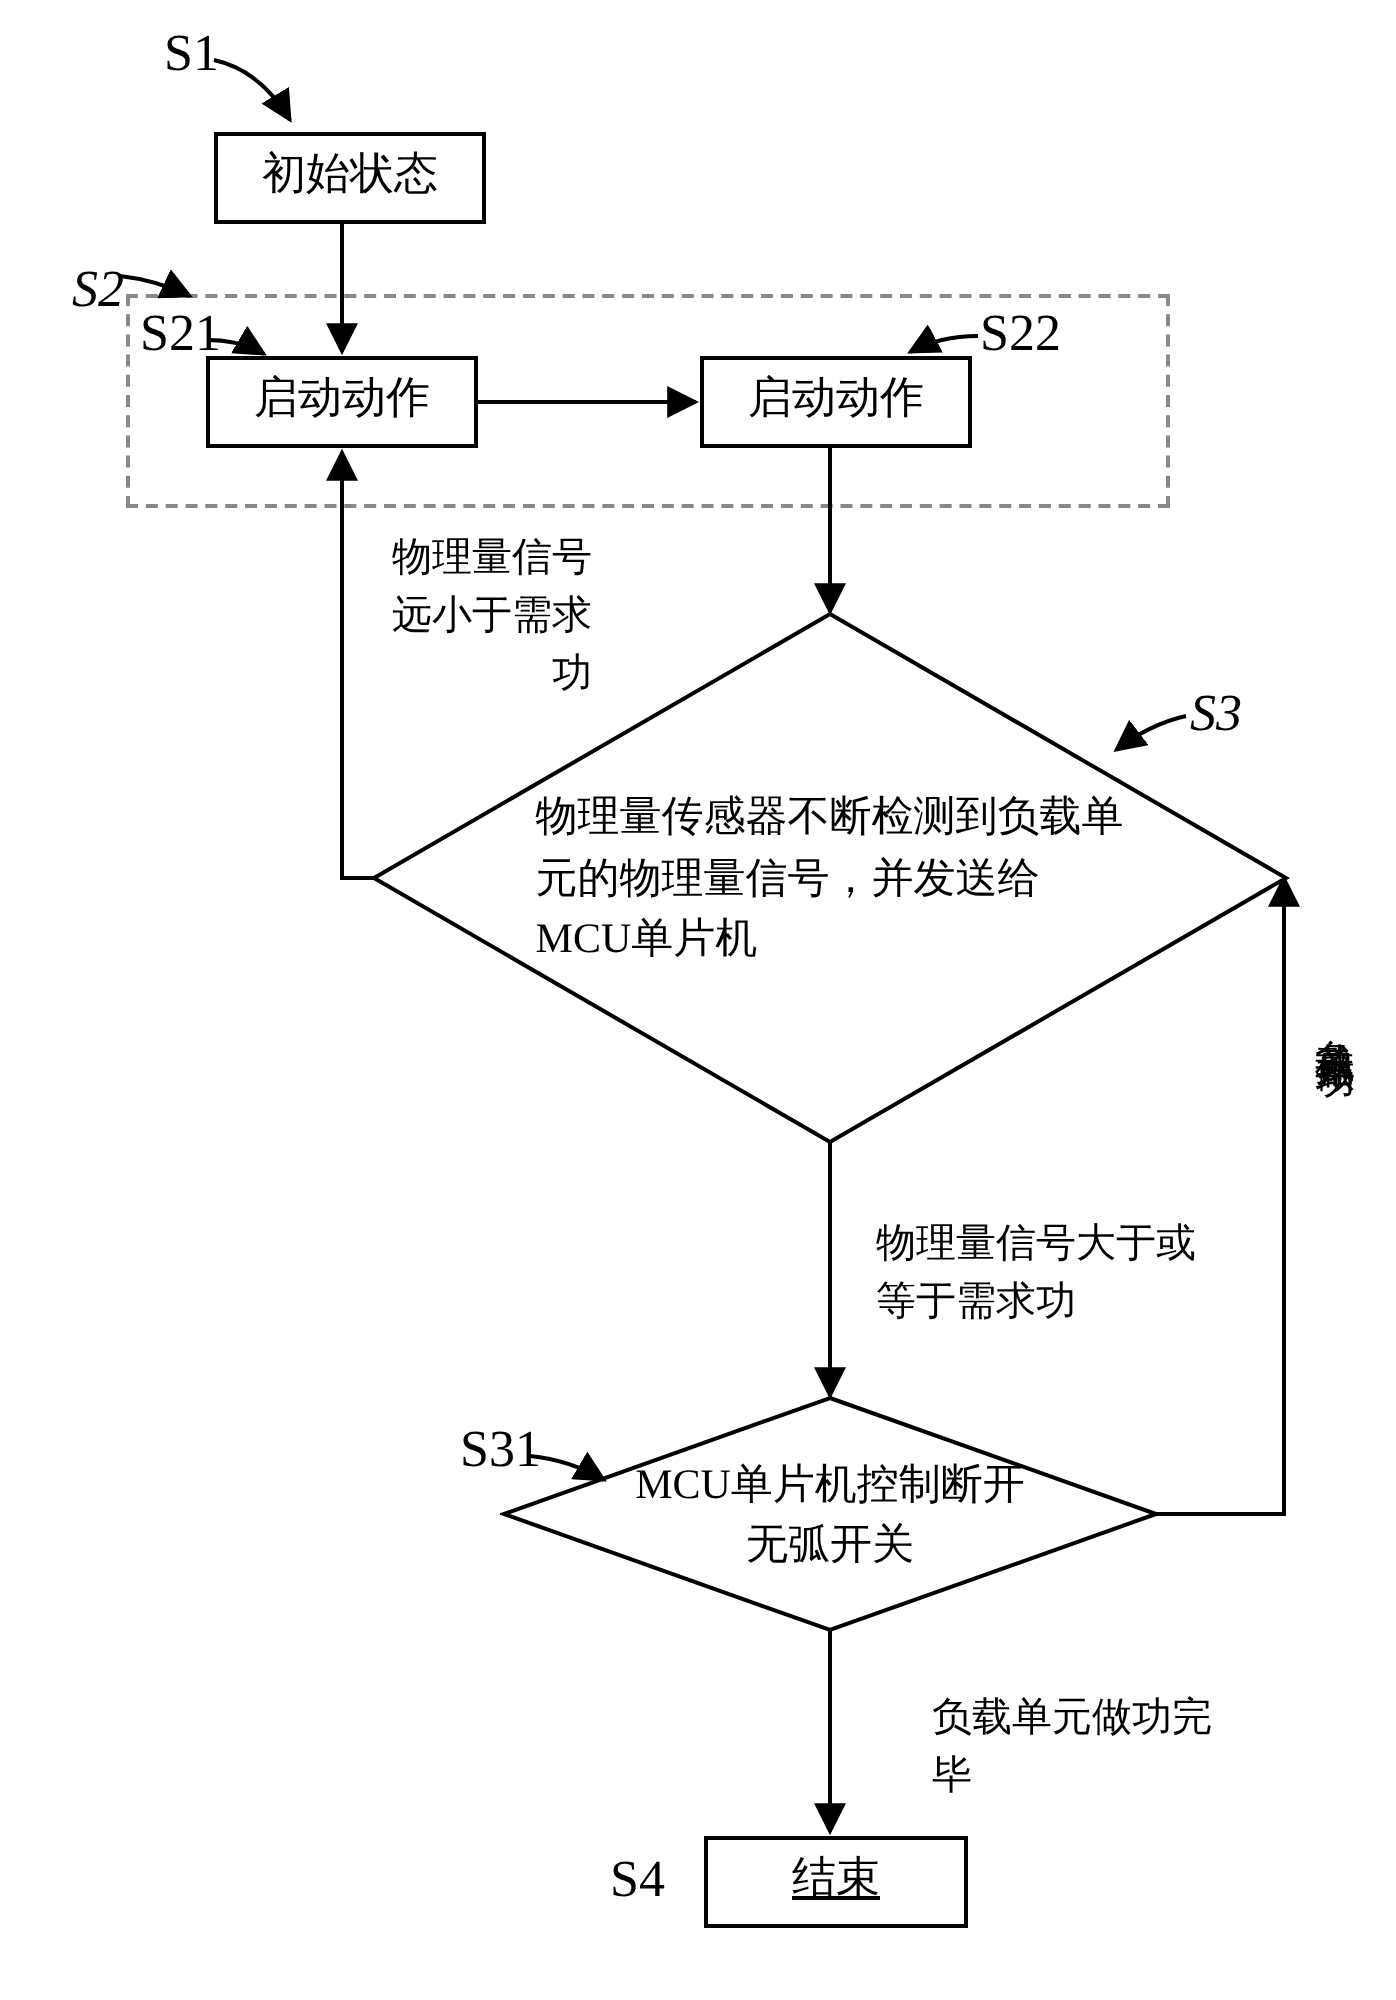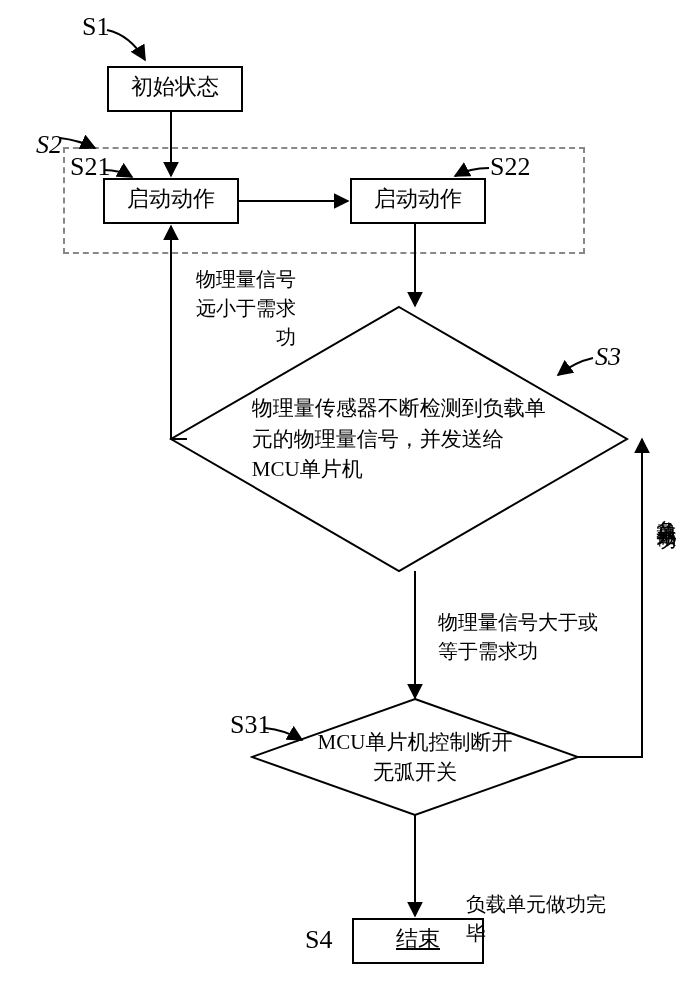--- a/index.html
+++ b/index.html
@@ -89,21 +89,21 @@
 </div>
 
 <div class="box" style="left:103px; top:178px; width:136px; height:46px;">
   <span>启动动作</span>
 </div>
 
 <div class="box" style="left:350px; top:178px; width:136px; height:46px;">
   <span>启动动作</span>
 </div>
 
-<div class="diamond" style="left:169px; top:305px; width:460px; height:268px;">
+<div class="diamond" style="left:185px; top:305px; width:460px; height:268px;">
   <svg width="460" height="268" viewBox="0 0 460 268">
     <polygon points="230,2 458,134 230,266 2,134" fill="#fff" stroke="#000" stroke-width="2"></polygon>
   </svg>
   <div class="dtext">
     <span>物理量传感器不断检测到负载单元的物理量信号，并发送给MCU单片机</span>
   </div>
 </div>
 
 <div class="diamond" style="left:250px; top:697px; width:330px; height:120px;">
   <svg width="330" height="120" viewBox="0 0 330 120">
@@ -131,21 +131,21 @@
 </div>
 
 <div class="edge-label" style="left:438px; top:608px; width:160px;">
   <span>物理量信号大于或等于需求功</span>
 </div>
 
 <div class="edge-label" style="left:652px; top:495px;">
   <span class="vertical-text">负载单元做功</span>
 </div>
 
-<div class="edge-label" style="left:466px; top:845px; width:140px;margin-top:45px;">
+<div class="edge-label" style="left:466px; top:845px; width:140px;">
   <span>负载单元做功完毕</span>
 </div>
 
 <svg class="connector" viewBox="0 0 698 1000">
   <defs>
     <marker id="arrow" viewBox="0 0 10 10" refX="9" refY="5" markerWidth="8" markerHeight="8" orient="auto-start-reverse">
       <path d="M 0 0 L 10 5 L 0 10 z" fill="#000"></path>
     </marker>
   </defs>
 

